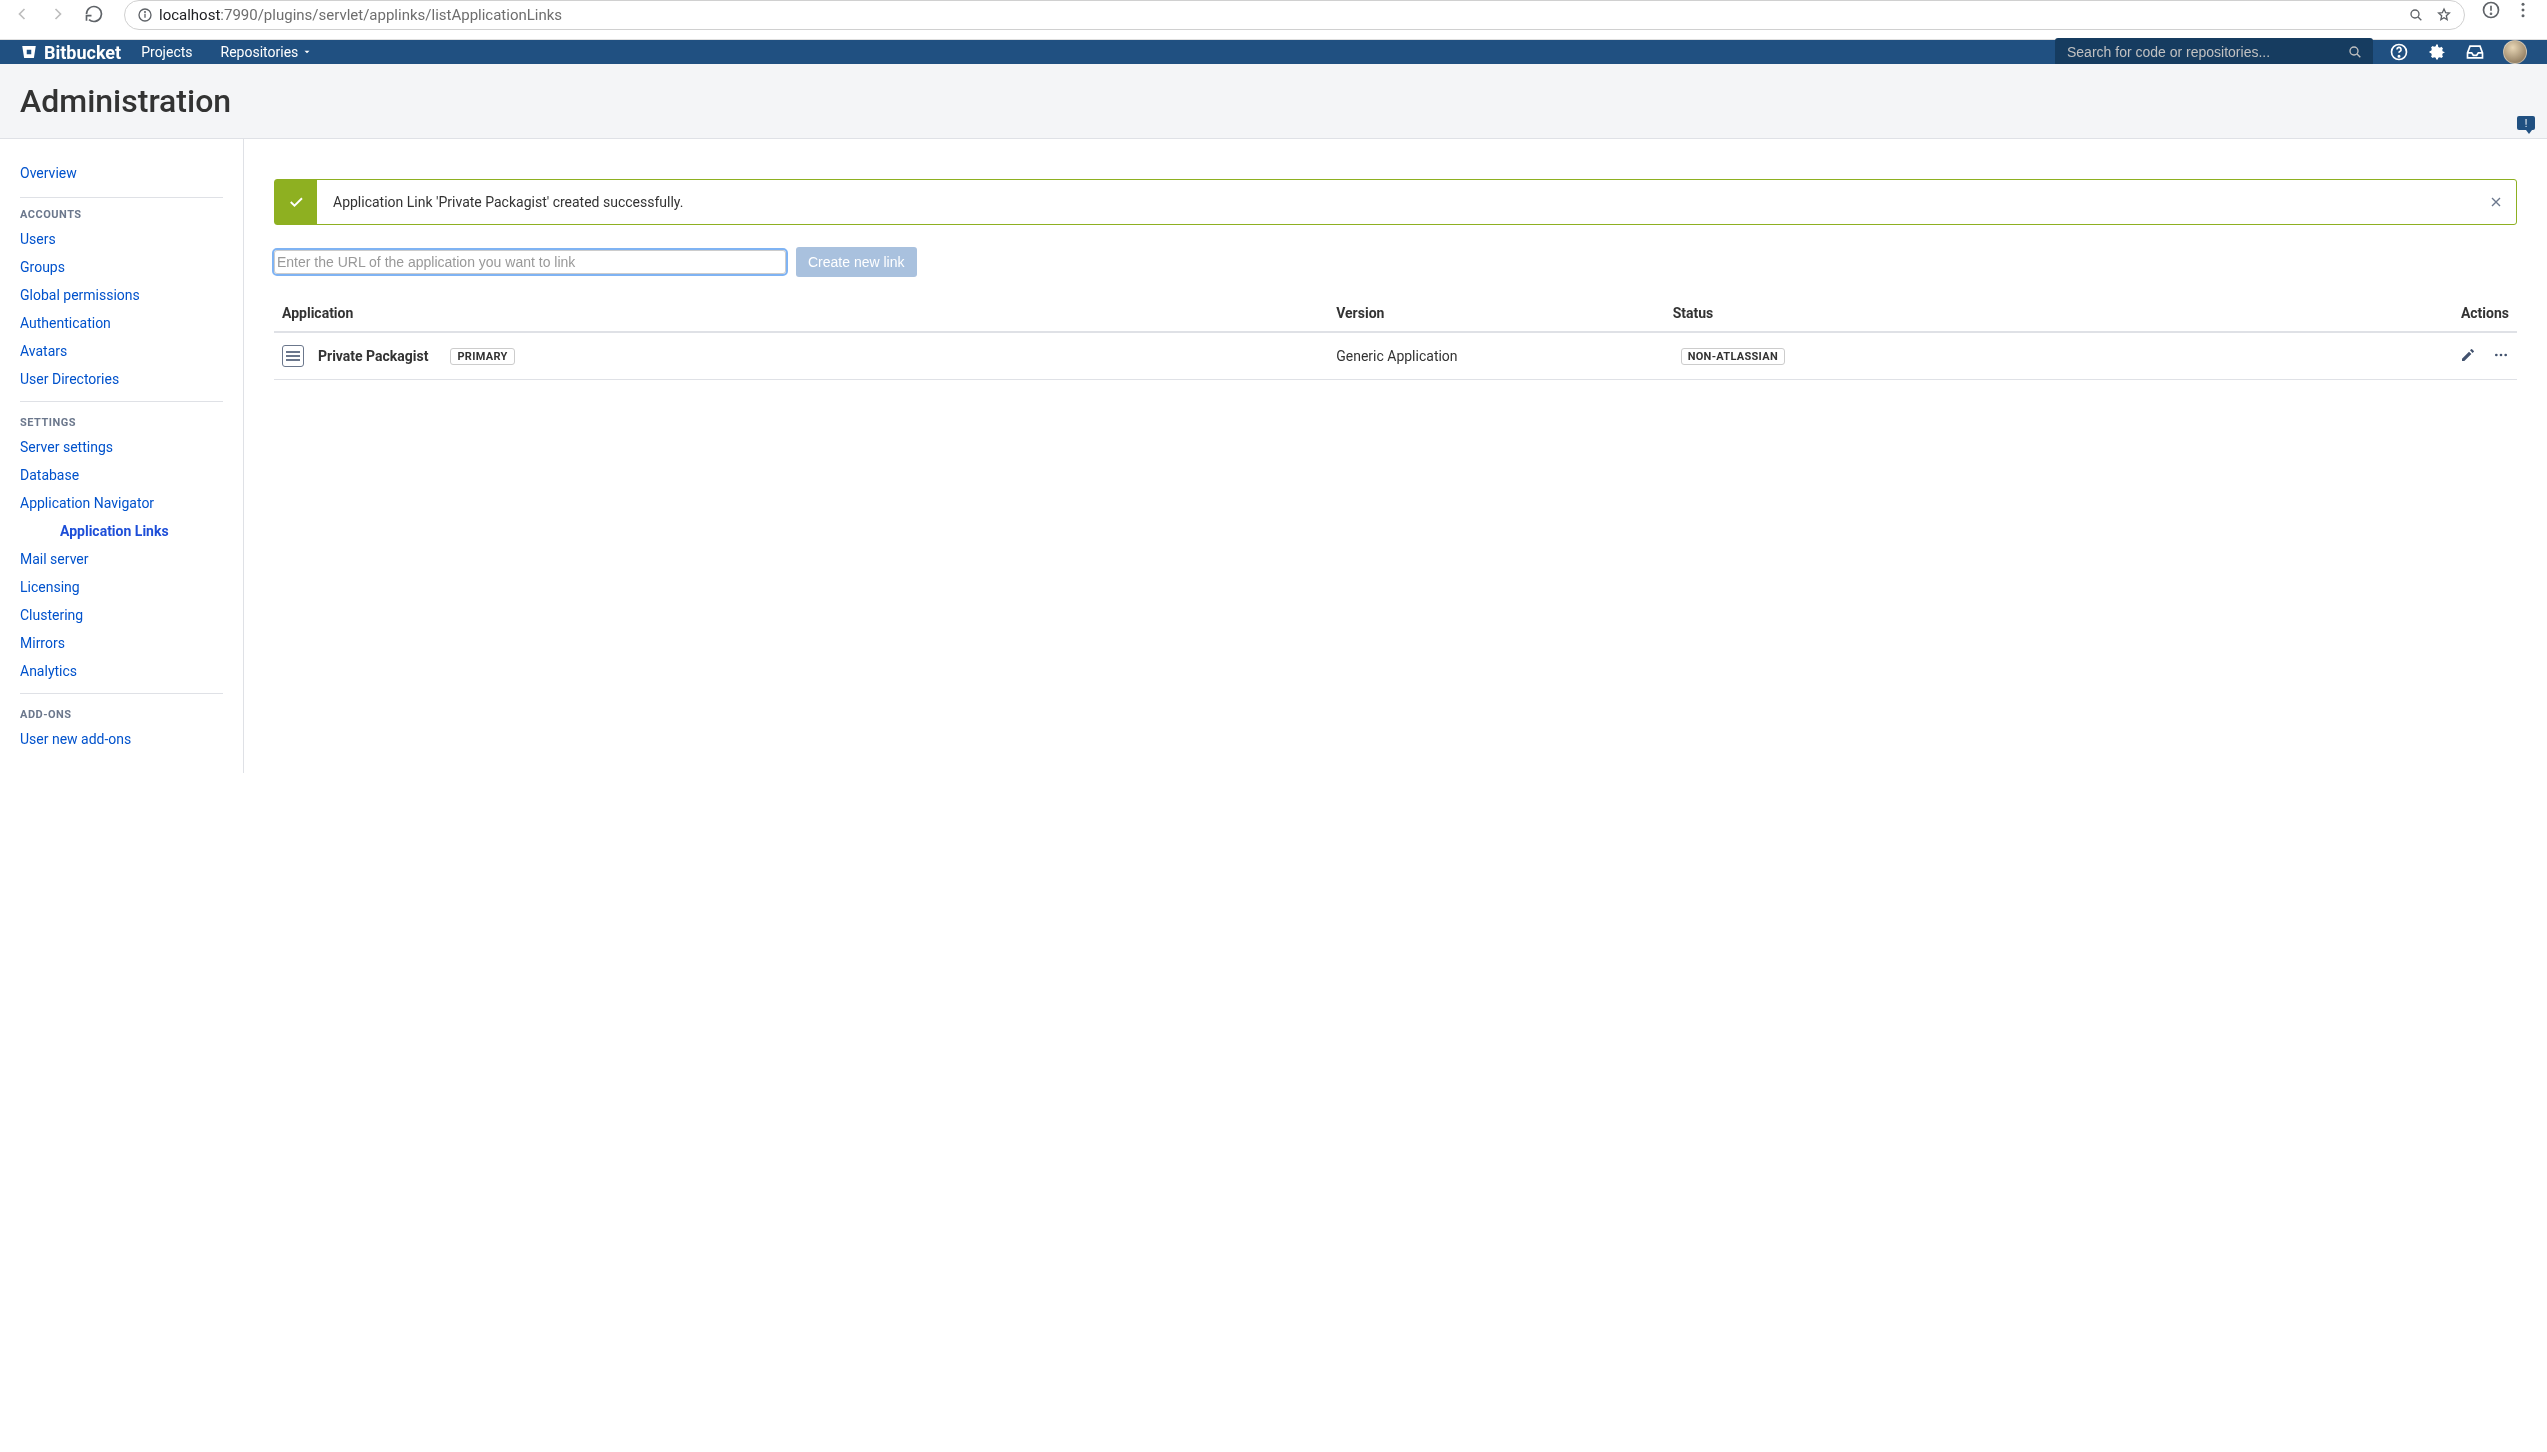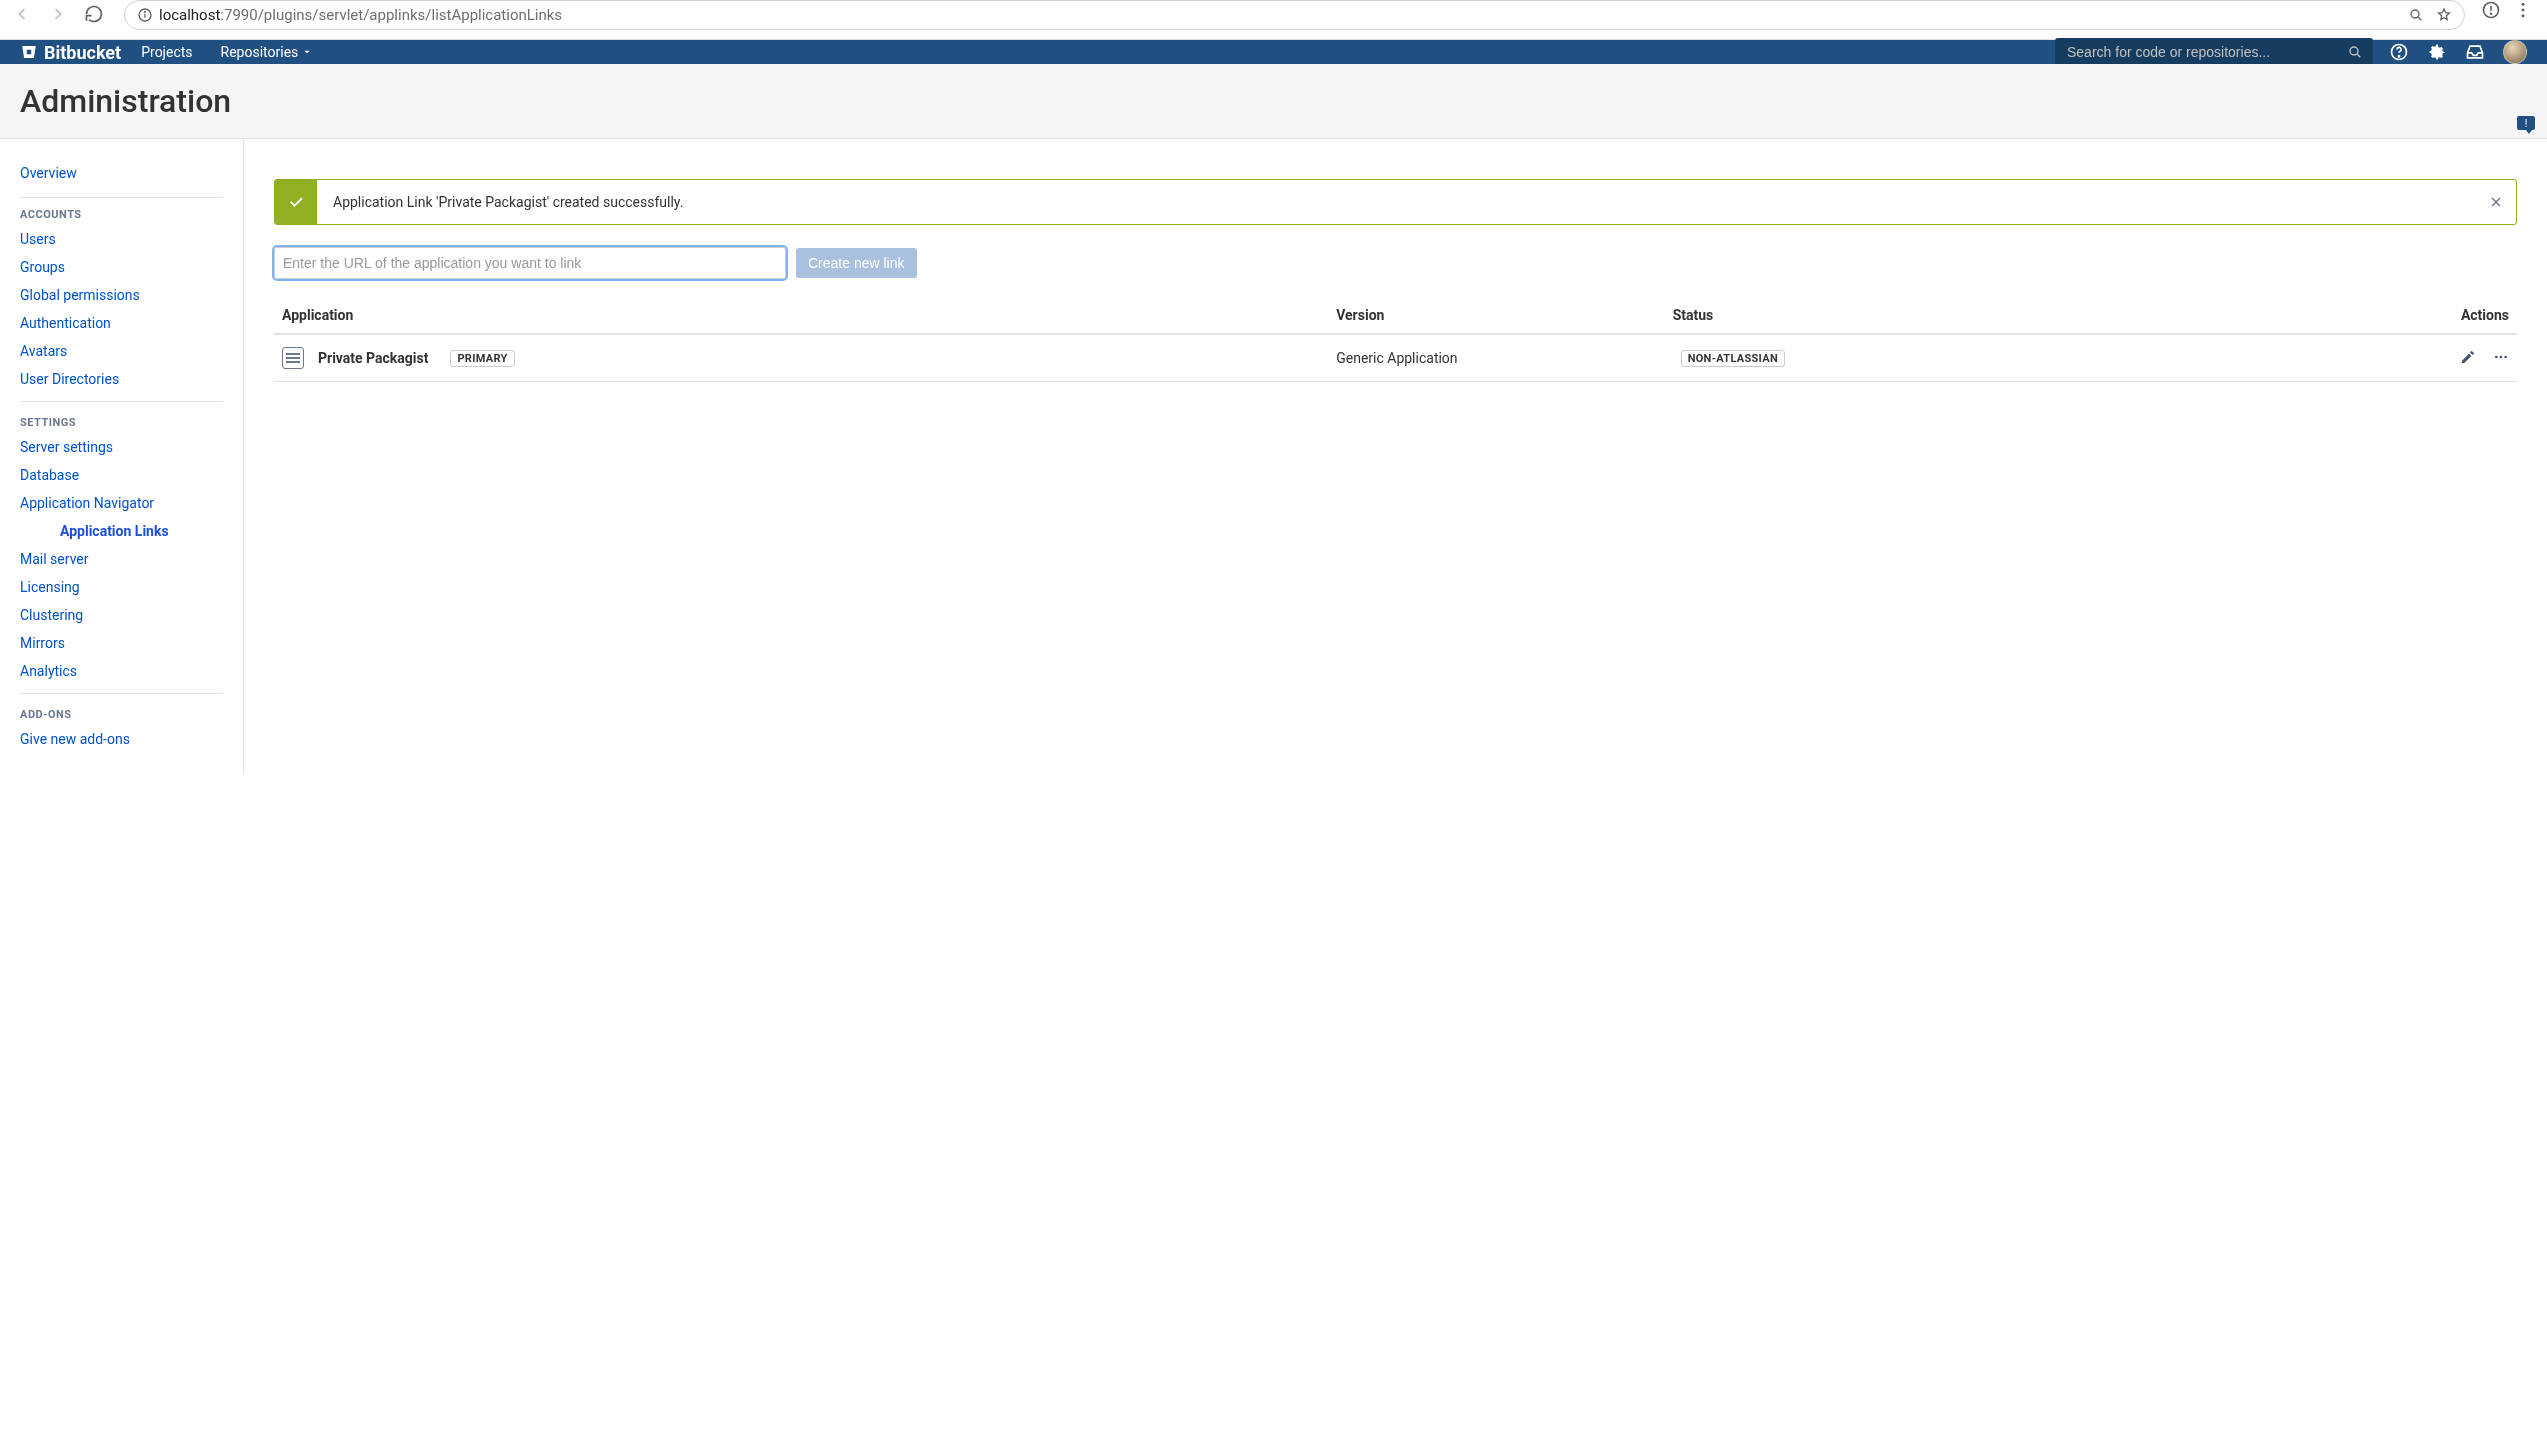--- a/index.html
+++ b/index.html
@@ -58,21 +58,21 @@
   .page-title { font-size: 24px; font-weight: 500; color: #333; display: flex; align-items: flex-start; gap: 8px;}
   .page-title .qicon { font-size: 13px; border: 1px solid #6b778c; color: #333; border-radius: 50%; width: 15px; height: 15px; display:inline-flex; align-items:center; justify-content:center; position: relative; top: 0px;}
   .feedback-link { margin-left: auto; color: var(--link-blue); display: flex; align-items: center; gap: 6px; cursor:pointer; font-size: 14px;}
 
   .success-banner { display: flex; align-items: stretch; border: 1px solid var(--success-green); border-radius: 3px; margin-top: 20px; background: #fff; }
   .success-banner .chip { width: 42px; background: var(--success-green); display:flex; align-items:center; justify-content:center; color:#fff; }
   .success-banner .msg { padding: 14px 16px; flex: 1; color: #333; }
   .success-banner .close { width: 40px; display:flex; align-items:center; justify-content:center; color:#6B778C; cursor:pointer;}
 
   .link-form-row { display: flex; gap: 10px; margin-top: 22px; align-items:center; }
-  .link-url-input { width: 512px; height: 32px; border: 1px solid #ccc; outline: 2px solid var(--mac-blue-ring); outline-offset: 0; border-radius: 3px; padding: 0 8px; font-size: 14px;}
+  .link-url-input { width: 512px; height: 24px; border: 1px solid #ccc; outline: 2px solid var(--mac-blue-ring); outline-offset: 0; border-radius: 3px; padding: 0 2px; font-size: 14px;}
   .link-url-input::placeholder { color: #999; }
   .create-btn { height: 30px; padding: 0 12px; background: #a9c1de; border: none; border-radius: 3px; color: #fff; font-size: 14px; cursor: default;}
 
   table.links { width: 100%; border-collapse: collapse; margin-top: 18px; }
   table.links th { text-align: left; font-weight: 700; color: #333; padding: 10px 8px; border-bottom: 2px solid var(--border-gray); font-size: 14px;}
   table.links th.actions { text-align: right; }
   table.links td { padding: 12px 8px; border-bottom: 1px solid var(--border-gray); vertical-align: middle; font-size: 14px;}
   .app-cell { display:flex; align-items:center; gap: 14px; }
   .app-icon { width: 22px; height: 22px; border: 1px solid #6B778C; border-radius: 3px; display:flex; flex-direction:column; justify-content:center; gap:2px; padding:3px;}
   .app-icon span { height:2px; background:#6B778C; display:block;}
@@ -203,21 +203,21 @@
     <a>Database</a>
     <a>Application Navigator</a>
     <a class="current">Application Links</a>
     <a>Mail server</a>
     <a>Licensing</a>
     <a>Clustering</a>
     <a>Mirrors</a>
     <a>Analytics</a>
 
     <div class="section-head">ADD-ONS</div>
-    <a>Give new add-ons</a>
+    <a>User new add-ons</a>
   </div>
 
   <div class="main">
 
     <div class="success-banner">
       <div class="chip">
         <svg width="18" height="18" viewBox="0 0 24 24" fill="none" stroke="#fff" stroke-width="2.5">
             <path d="M5 12l5 5L20 7"></path>
           </svg>
       </div>

